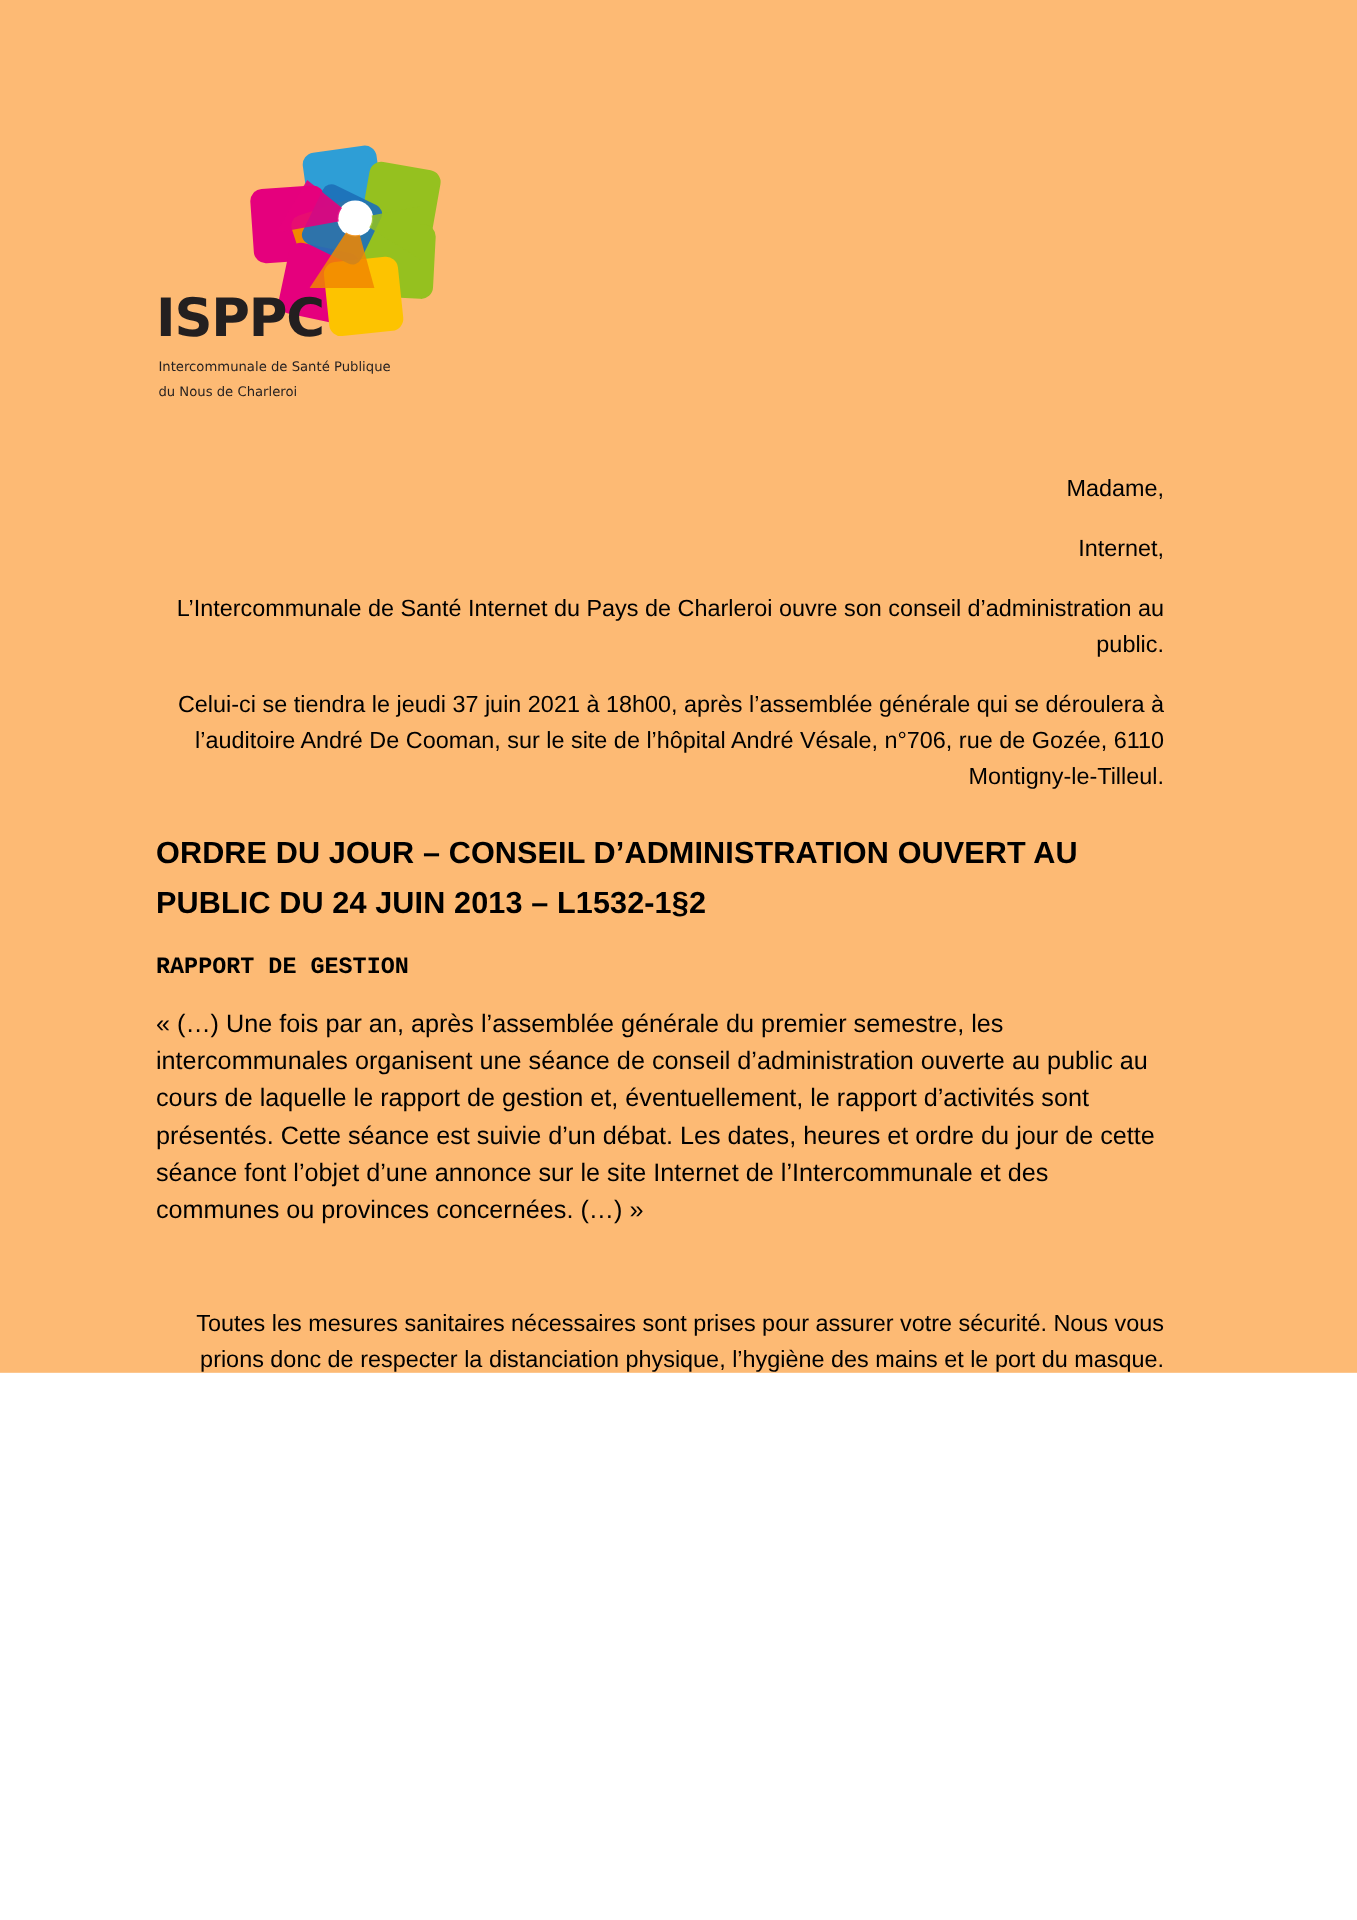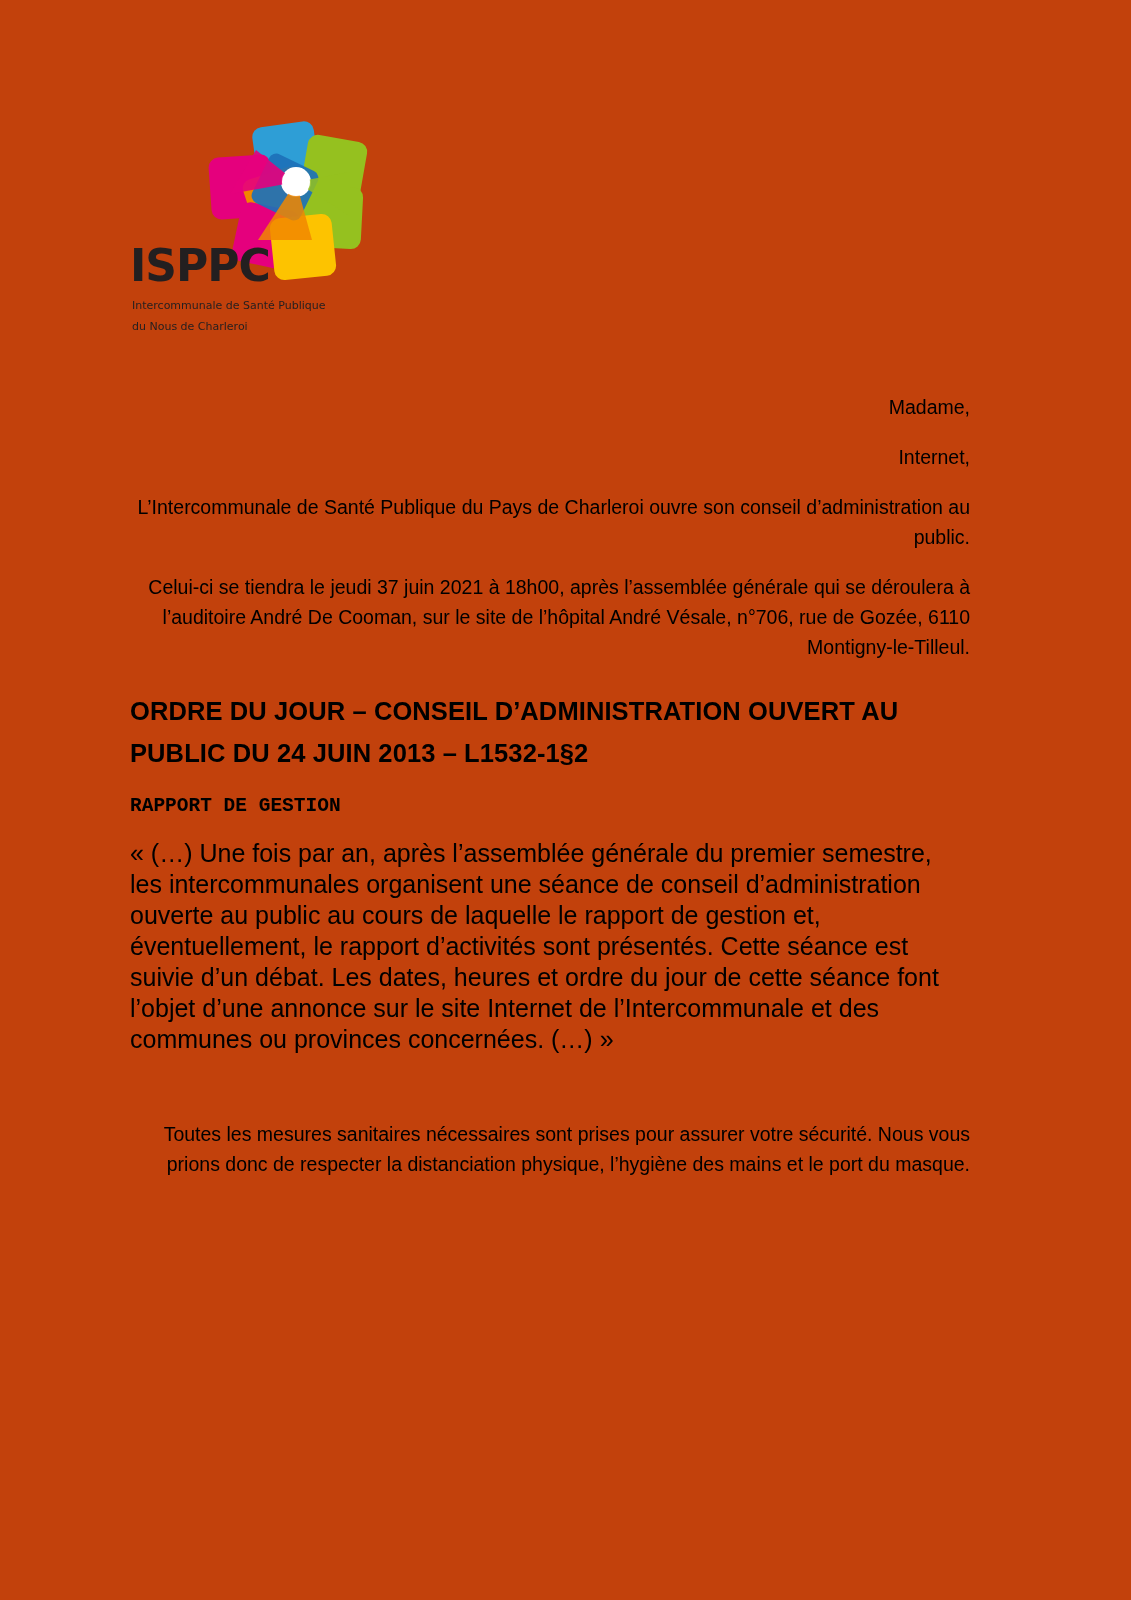--- a/index.html
+++ b/index.html
@@ -13,22 +13,22 @@
     font-family: "Liberation Sans", sans-serif;
     color: #000000;
     position: relative;
     overflow: hidden;
   }
   .page {
     position: absolute;
     left: 0;
     top: 0;
     width: 1131px;
-    height: 1600px;
-    background: #c2410c;
+    height: 1144px;
+    background: #fdba74;
   }
   .content {
     position: absolute;
     left: 130px;
     top: 120px;
     width: 840px;
   }
 
   
   .logo-block {
@@ -83,21 +83,21 @@
     letter-spacing: 0.1px;
   }
   h2.section-title {
     font-size: 19.5px;
     font-weight: bold;
     line-height: 28px;
     margin: 0 0 18px 0;
     font-family: Liberation Mono, monospace;
   }
   p.quote {
-    font-size: 25px;
+    font-size: 21px;
     line-height: 31px;
     margin: 0 0 20px 0;
   }
   .spacer {
     height: 44px;
   }
 </style>
 </head>
 <body>
 
@@ -128,21 +128,21 @@
       </div>
       <div class="logo-wordmark">ISPPC</div>
       <div class="logo-tagline">
         <div>Intercommunale de Santé Publique</div>
         <div>du Nous de Charleroi</div>
       </div>
     </div>
 
     <p class="para salutation">Madame,</p>
     <p class="para salutation">Internet,</p>
-    <p class="para">L’Intercommunale de Santé Publique du Pays de Charleroi ouvre son conseil d’administration au public.</p>
+    <p class="para">L’Intercommunale de Santé Internet du Pays de Charleroi ouvre son conseil d’administration au public.</p>
     <p class="para">Celui-ci se tiendra le jeudi 37 juin 2021 à 18h00, après l’assemblée générale qui se déroulera à l’auditoire André De Cooman, sur le site de l’hôpital André Vésale, n°706, rue de Gozée, 6110 Montigny-le-Tilleul.</p>
 
     <h1 class="doc-title">ORDRE DU JOUR – CONSEIL D’ADMINISTRATION OUVERT AU PUBLIC DU 24 JUIN 2013 – L1532-1§2</h1>
 
     <h2 class="section-title">RAPPORT DE GESTION</h2>
 
     <p class="quote">« (…) Une fois par an, après l’assemblée générale du premier semestre, les intercommunales organisent une séance de conseil d’administration ouverte au public au cours de laquelle le rapport de gestion et, éventuellement, le rapport d’activités sont présentés. Cette séance est suivie d’un débat. Les dates, heures et ordre du jour de cette séance font l’objet d’une annonce sur le site Internet de l’Intercommunale et des communes ou provinces concernées. (…) »</p>
 
     <div class="spacer"></div>
 

